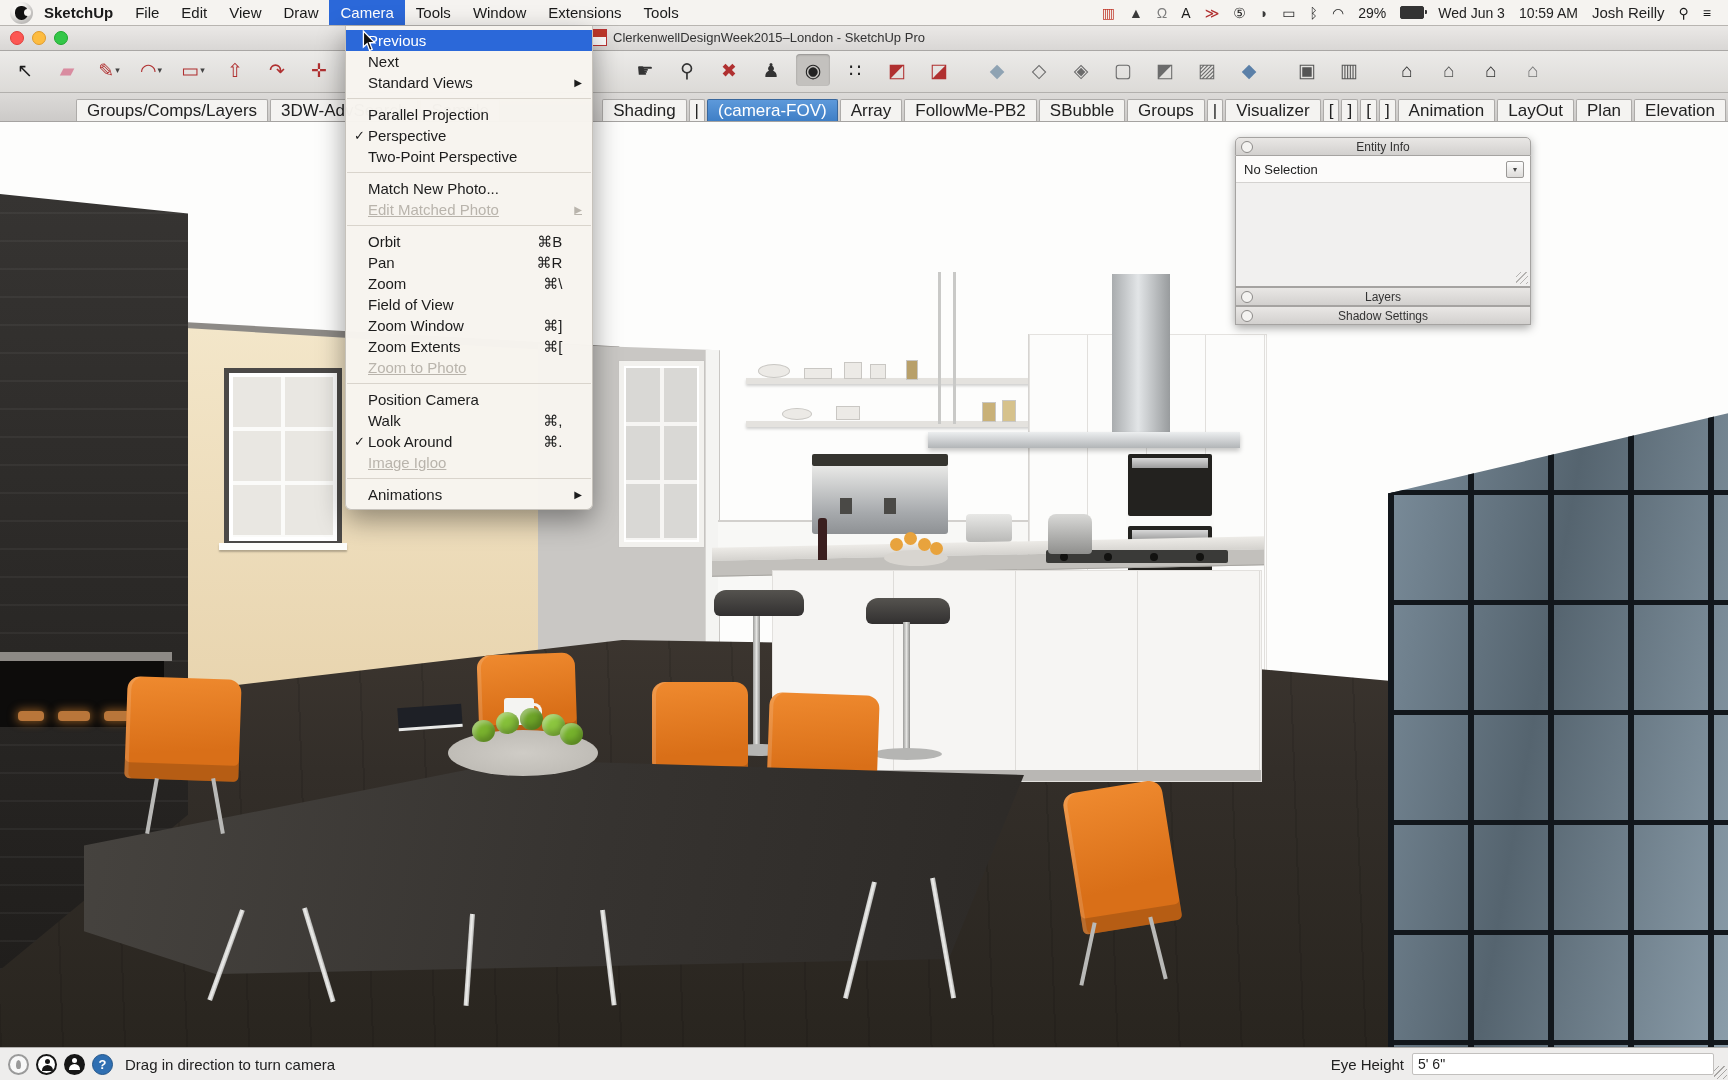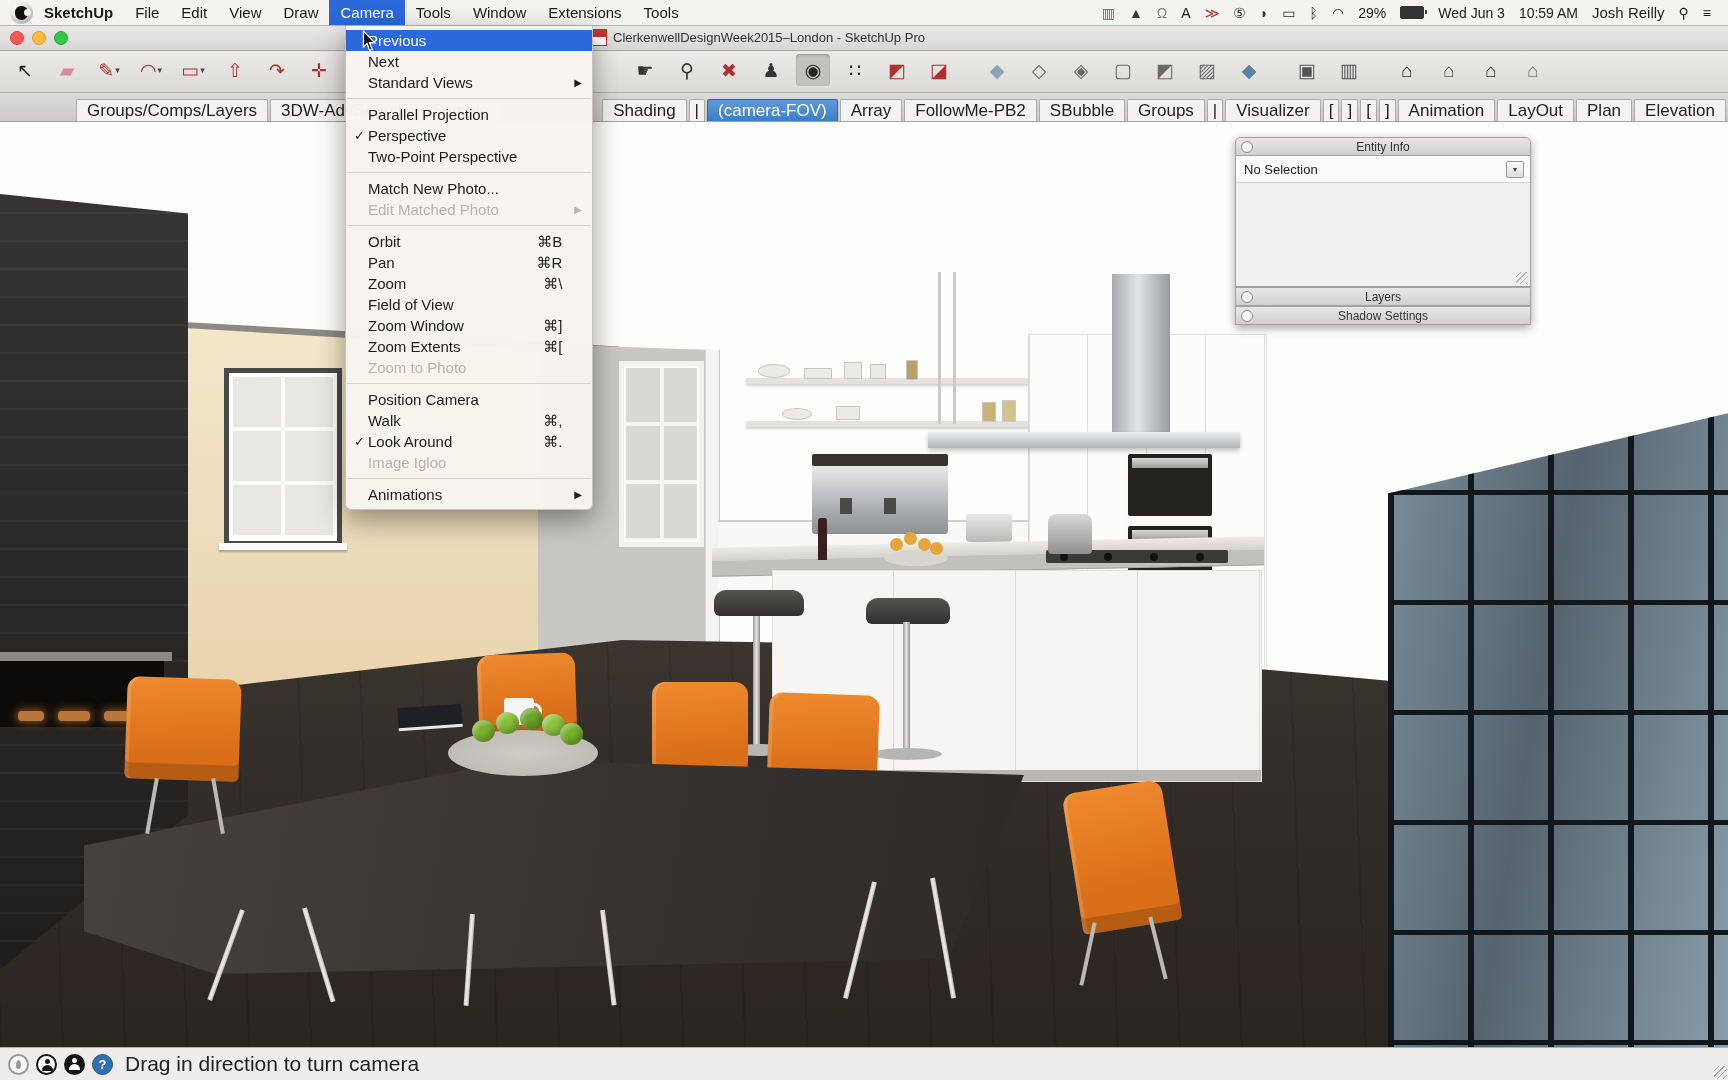--- a/index.html
+++ b/index.html
@@ -70,21 +70,21 @@
                padding:4px 0;list-style:none;margin:0;font-size:15px;color:#1c1c1c;}
   .mi{display:flex;align-items:center;height:21px;padding:0 10px 0 5px;white-space:nowrap;}
   .mi .check{width:17px;display:inline-block;text-align:center;font-size:13px;visibility:hidden;flex:none;}
   .mi .check.show{visibility:visible;}
   .mi .label{flex:1;}
   .mi .shortcut{margin-left:14px;color:#1c1c1c;}
   .mi .subarrow{margin-left:12px;font-size:10px;opacity:0;flex:none;}
   .mi .subarrow.show{opacity:1;}
   .mi.hl{background:#2b68d9;color:#fff;}
   .mi.hl .shortcut{color:#fff;}
-  .mi.dis{color:#b9b4ac;}
+  .mi.dis{color:#b9b4ac;text-decoration:underline;}
   .mi.dis .shortcut{color:#b9b4ac;}
   .mi.separator{height:11px;pointer-events:none;position:relative;}
   .mi.separator::after{content:"";position:absolute;left:1px;right:1px;top:5px;height:1px;background:#d9d4cc;}
 
   
   .cursor{position:absolute;left:362px;top:30px;z-index:500;}
 
   
   .panel-stack{position:absolute;left:1235px;top:137px;width:296px;z-index:60;
                box-shadow:0 3px 10px rgba(0,0,0,.35);border-radius:5px 5px 3px 3px;font-size:12px;}
@@ -111,21 +111,21 @@
   .sb-circle.geo{border:2px solid #9a9a9a;box-sizing:border-box;background:#f8f8f8;}
   .sb-circle.geo .pin{position:absolute;left:6px;top:4px;width:5px;height:9px;background:#9a9a9a;border-radius:50% 50% 50% 50%/60% 60% 40% 40%;}
   .sb-circle.outline-person{border:2px solid #161616;box-sizing:border-box;background:#fff;}
   .sb-circle.outline-person .head{position:absolute;left:6.5px;top:3px;width:5px;height:5px;border-radius:50%;background:#161616;}
   .sb-circle.outline-person .bod{position:absolute;left:3.5px;top:9px;width:11px;height:6px;border-radius:6px 6px 0 0;background:#161616;}
   .sb-circle.filled-person{background:#161616;}
   .sb-circle.filled-person .head{position:absolute;left:8px;top:4px;width:5px;height:5px;border-radius:50%;background:#fff;}
   .sb-circle.filled-person .bod{position:absolute;left:5px;top:10px;width:11px;height:6px;border-radius:6px 6px 0 0;background:#fff;}
   .sb-circle.help{background:#2f6fb2;border:1px solid #24568a;box-sizing:border-box;color:#fff;
                   display:flex;align-items:center;justify-content:center;font-size:13px;font-weight:bold;}
-  .sb-msg{margin-left:12px;font-size:21px;color:#222;}
+  .sb-msg{margin-left:12px;font-size:15px;color:#222;}
   .sb-right{margin-left:auto;display:flex;align-items:center;margin-right:14px;gap:8px;}
   .sb-label{font-size:15px;color:#222;}
   .eye-input{width:290px;height:20px;border:1px solid #c2c0be;border-radius:2px;background:#fff;
              font-size:14px;font-family:"Liberation Sans",sans-serif;padding:0 5px;color:#222;}
   .win-grip{position:absolute;right:1px;bottom:1px;width:13px;height:13px;
             background:repeating-linear-gradient(135deg,transparent 0 3px,#a8a6a4 3px 4px);}
 
   
   .viewport{position:absolute;left:0;top:122px;width:1728px;height:925px;background:#fdfdfc;overflow:hidden;z-index:10;}
   .viewport *{position:absolute;}
@@ -857,14 +857,18 @@
         <span class="head"></span>
         <span class="bod"></span>
       </span>
     <span class="sb-circle filled-person">
         <span class="head"></span>
         <span class="bod"></span>
       </span>
     <span class="sb-circle help">?</span>
   </div>
   <span class="sb-msg">Drag in direction to turn camera</span>
+  <div class="sb-right">
+    <span class="sb-label">Eye Height</span>
+    <input class="eye-input" value="5' 6&quot;" style="">
+  </div>
   <span class="win-grip"></span>
 </div>
 
 </body></html>

